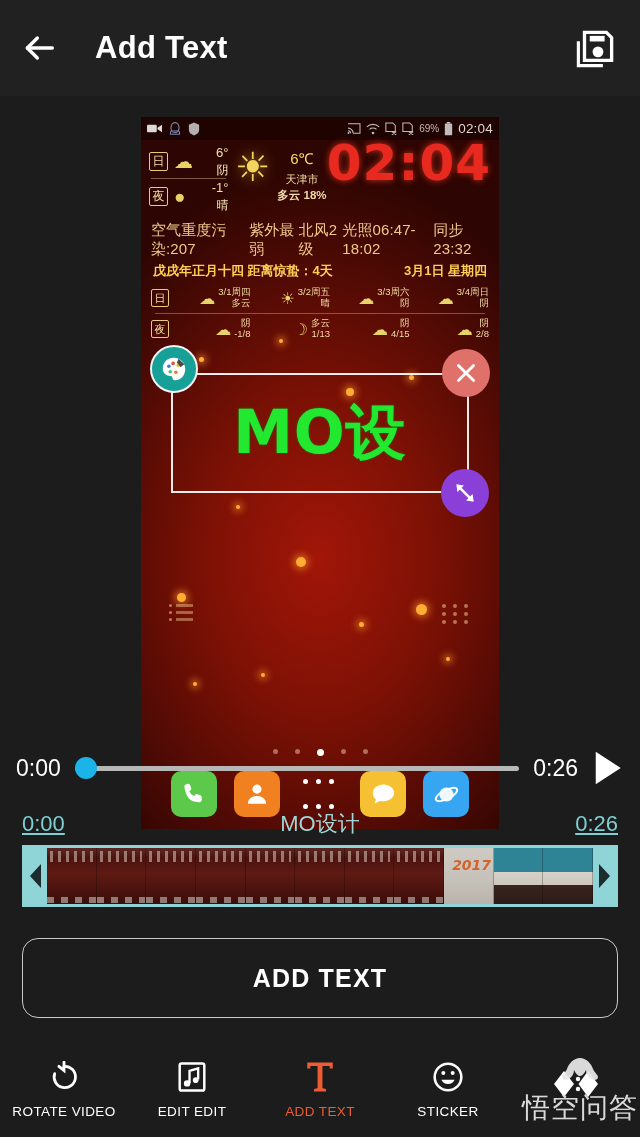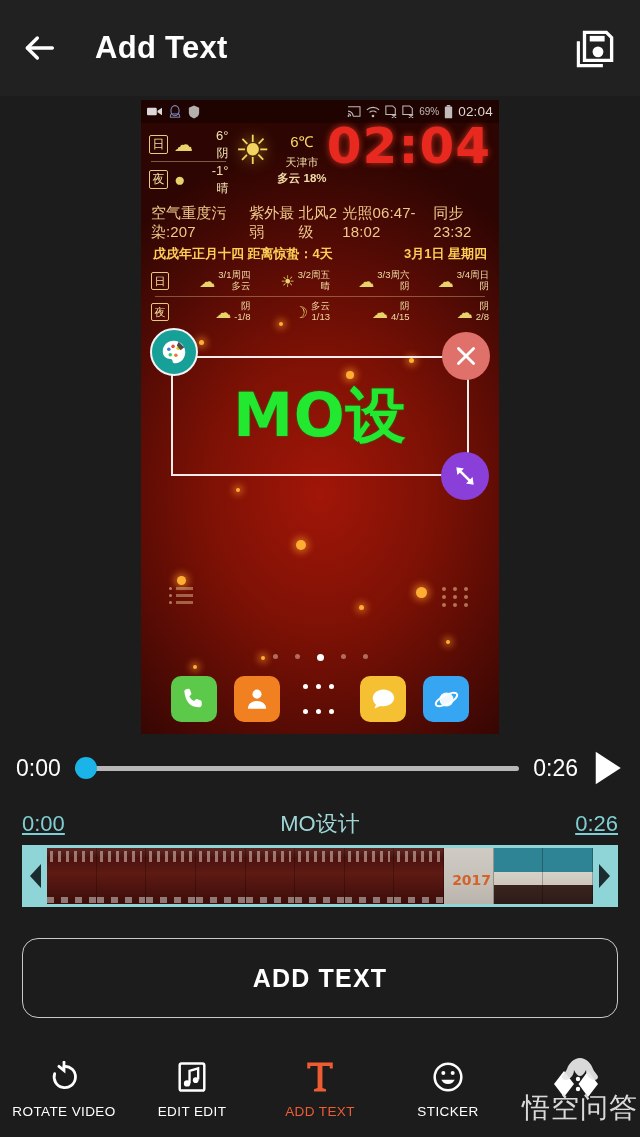--- a/index.html
+++ b/index.html
@@ -37,22 +37,22 @@
 
   
   .stage {
     position: absolute; top: 96px; left: 0;
     width: 640px; height: 641px;
     background: #1c1c1c;
     display: flex; align-items: flex-start; justify-content: center;
   }
   .phone {
     position: relative;
-    width: 358px; height: 634px;
-    margin-top: 4px;
+    width: 358px; height: 712px;
+    margin-top: 21px;
     overflow: hidden;
     background:
       radial-gradient(ellipse 80% 55% at 50% 62%, #a11608 0%, #7d1105 40%, #4e0a04 75%, #2d0502 100%),
       linear-gradient(180deg, #2a0604 0%, #6b0f05 35%, #8d1306 60%, #3c0703 100%);
   }
   
   .statusbar {
     position: absolute; top: 0; left: 0; width: 100%; height: 23px;
     background: rgba(20,2,1,0.55);
     display: flex; align-items: center;
@@ -205,22 +205,22 @@
     display: flex; align-items: center; justify-content: center; cursor: pointer; }
   .fs-inner { flex: 1; display: flex; overflow: hidden; }
   .fs-frame { flex: 1; position: relative; overflow: hidden; border-right: 1px solid rgba(0,0,0,.25); }
   .fs-red { background:
       linear-gradient(180deg, #5c2824 0%, #4d1210 18%, #5e1a13 45%, #3c0d0a 100%); }
   .fs-red::before { content:""; position:absolute; top:3px; left:3px; right:3px; height:11px;
       background: repeating-linear-gradient(90deg, rgba(220,200,180,.55) 0 3px, transparent 3px 8px); }
   .fs-red::after { content:""; position:absolute; bottom:1px; left:0; right:0; height:6px;
       background: repeating-linear-gradient(90deg, rgba(200,190,185,.6) 0 7px, transparent 7px 14px); }
   .fs-gray { background: linear-gradient(180deg, #cfcbc4 0%, #c5c0b8 60%, #b9b3ab 100%); }
-  .fs-gray .yr { position: absolute; top: 24px; left: 8px; color: #d4622a;
-    font-size: 14px; font-weight: bold; font-family: "DejaVu Sans", sans-serif; }
+  .fs-gray .yr { position: absolute; top: 9px; left: 8px; color: #d4622a;
+    font-size: 14px; font-weight: bold; font-family: "DejaVu Sans", sans-serif; font-style: italic; }
   .fs-blue { background:
       linear-gradient(180deg, #2e8494 0%, #2e8494 42%, #d6d2c9 42%, #cdc8bd 66%, #3a2420 66%, #2d1a16 100%); }
 
   
   .addtext-btn {
     position: absolute; top: 938px; left: 22px;
     width: 596px; height: 80px;
     border: 1.6px solid #c9c9c9; border-radius: 16px;
     display: flex; align-items: center; justify-content: center;
     color: #ffffff; font-size: 25px; font-weight: bold; letter-spacing: 1.2px;

